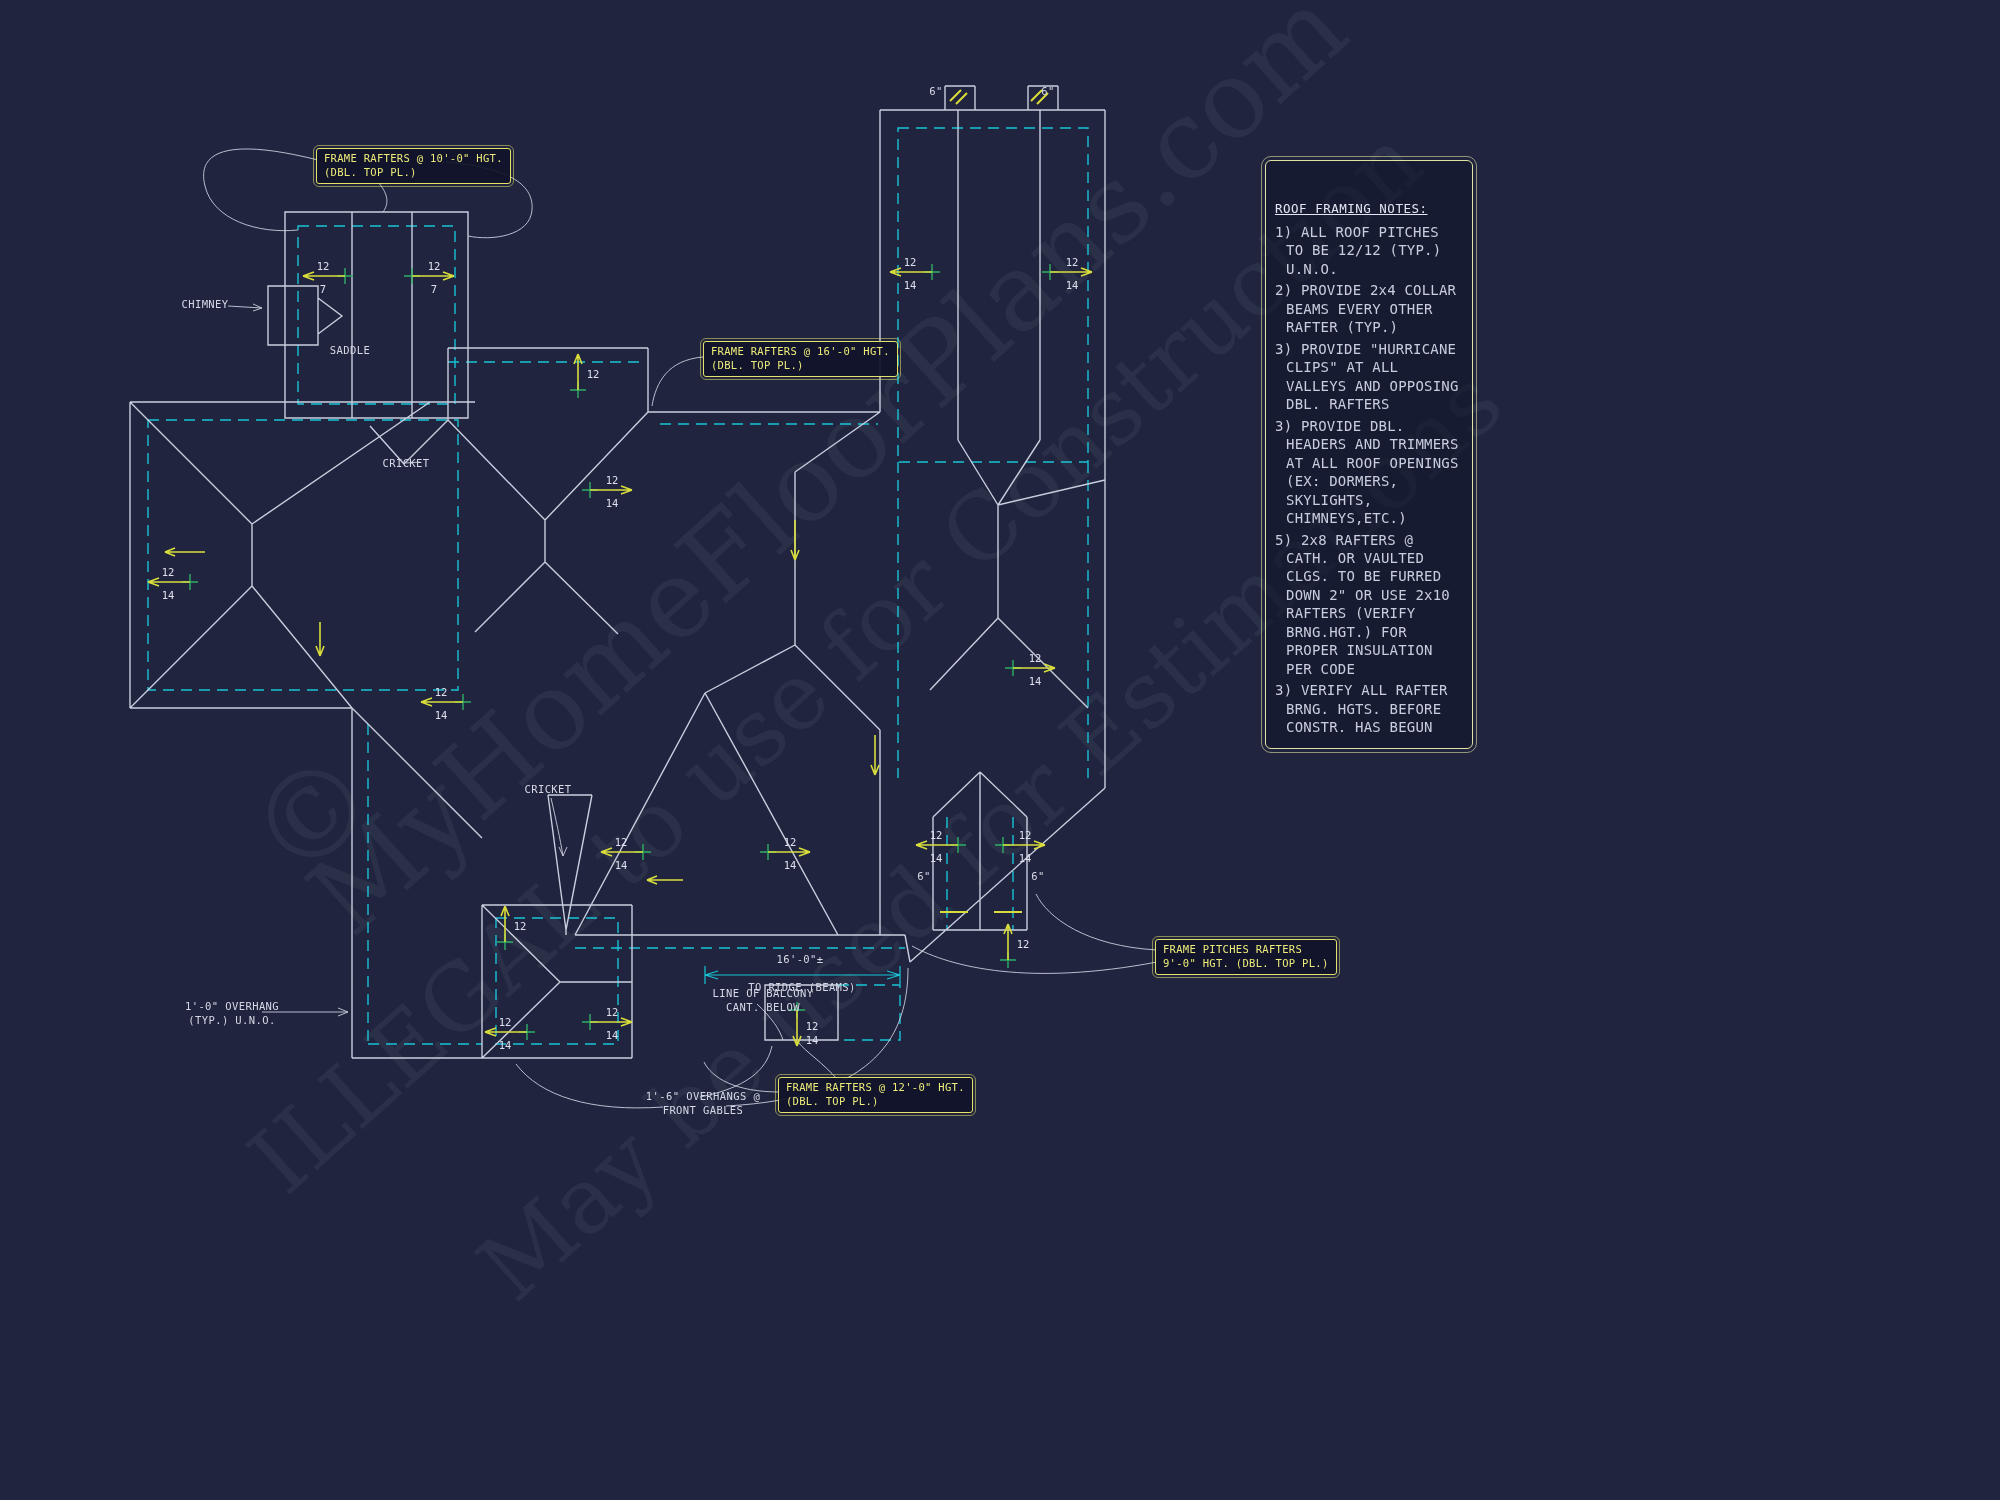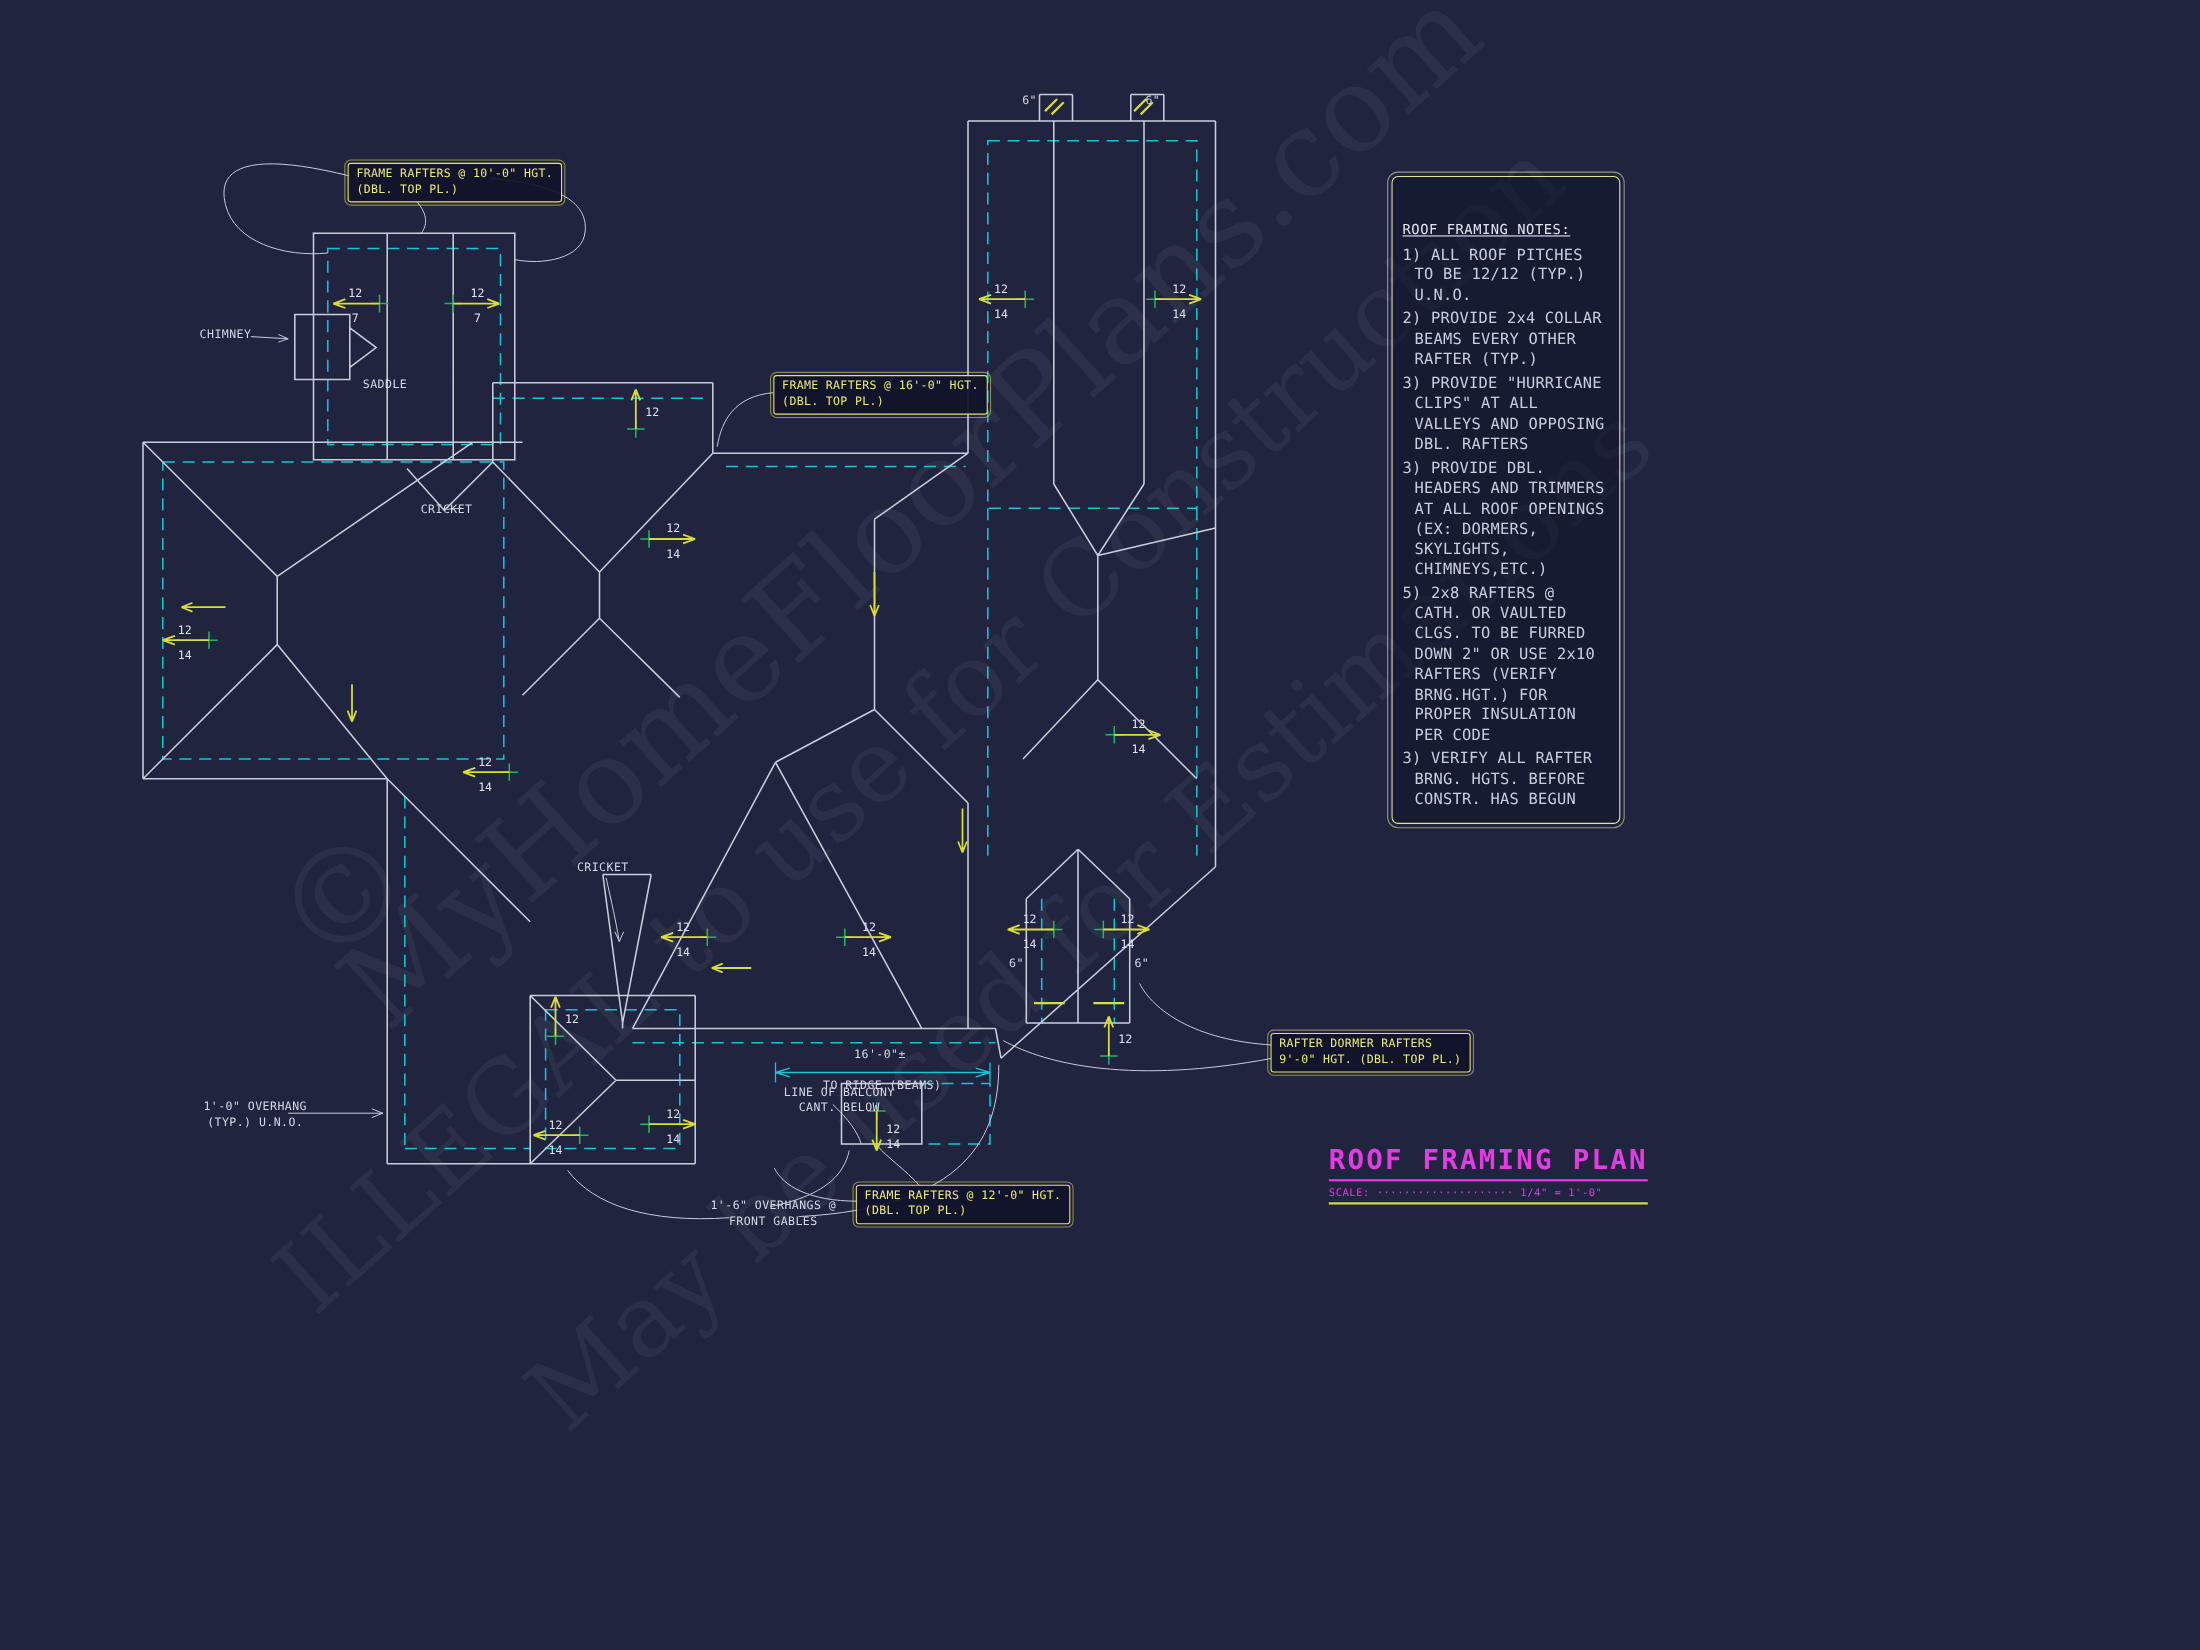--- a/index.html
+++ b/index.html
@@ -235,24 +235,20 @@
     <div id="notes-items">
         <div class="note-item">1) ALL ROOF PITCHES TO BE 12/12 (TYP.) U.N.O.</div>
         <div class="note-item">2) PROVIDE 2x4 COLLAR BEAMS EVERY OTHER RAFTER (TYP.)</div>
         <div class="note-item">3) PROVIDE "HURRICANE CLIPS" AT ALL VALLEYS AND OPPOSING DBL. RAFTERS</div>
         <div class="note-item">3) PROVIDE DBL. HEADERS AND TRIMMERS AT ALL ROOF OPENINGS (EX: DORMERS, SKYLIGHTS, CHIMNEYS,ETC.)</div>
         <div class="note-item">5) 2x8 RAFTERS @ CATH. OR VAULTED CLGS. TO BE FURRED DOWN 2" OR USE 2x10 RAFTERS (VERIFY BRNG.HGT.) FOR PROPER INSULATION PER CODE</div>
         <div class="note-item">3) VERIFY ALL RAFTER BRNG. HGTS. BEFORE CONSTR. HAS BEGUN</div>
       </div>
   </div>
 
-  <div class="title-block">
-    <div class="plan-title">ROOF FRAMING PLAN</div>
-    <div class="plan-scale">SCALE: ···················· 1/4" = 1'-0"</div>
-  </div>
 
   <div id="callouts-layer">
       <div class="callout" style="left: 205px; top: 305px;">CHIMNEY</div>
       <div class="callout" style="left: 350px; top: 351px;">SADDLE</div>
       <div class="callout" style="left: 406px; top: 464px;">CRICKET</div>
       <div class="callout" style="left: 548px; top: 790px;">CRICKET</div>
       <div class="callout" style="left: 727px; top: 1001px; margin-left: 36px;">LINE OF BALCONY
 CANT. BELOW</div>
       <div class="callout" style="left: 232px; top: 1014px;">1'-0" OVERHANG
 (TYP.) U.N.O.</div>
@@ -268,21 +264,21 @@
   <div id="ylabels-layer">
       <div class="ylabel" style="left: 316px; top: 148px;">
         <div>FRAME RAFTERS @ 10'-0" HGT.</div>
         <div>(DBL. TOP PL.)</div>
       </div>
       <div class="ylabel" style="left: 703px; top: 341px;">
         <div>FRAME RAFTERS @ 16'-0" HGT.</div>
         <div>(DBL. TOP PL.)</div>
       </div>
       <div class="ylabel" style="left: 1155px; top: 939px;">
-        <div>RAFTER DORMER RAFTERS</div>
+        <div>FRAME PITCHES RAFTERS</div>
         <div>9'-0" HGT. (DBL. TOP PL.)</div>
       </div>
       <div class="ylabel" style="left: 778px; top: 1077px;">
         <div>FRAME RAFTERS @ 12'-0" HGT.</div>
         <div>(DBL. TOP PL.)</div>
       </div>
     </div>
 </div>
 
 </body></html>

